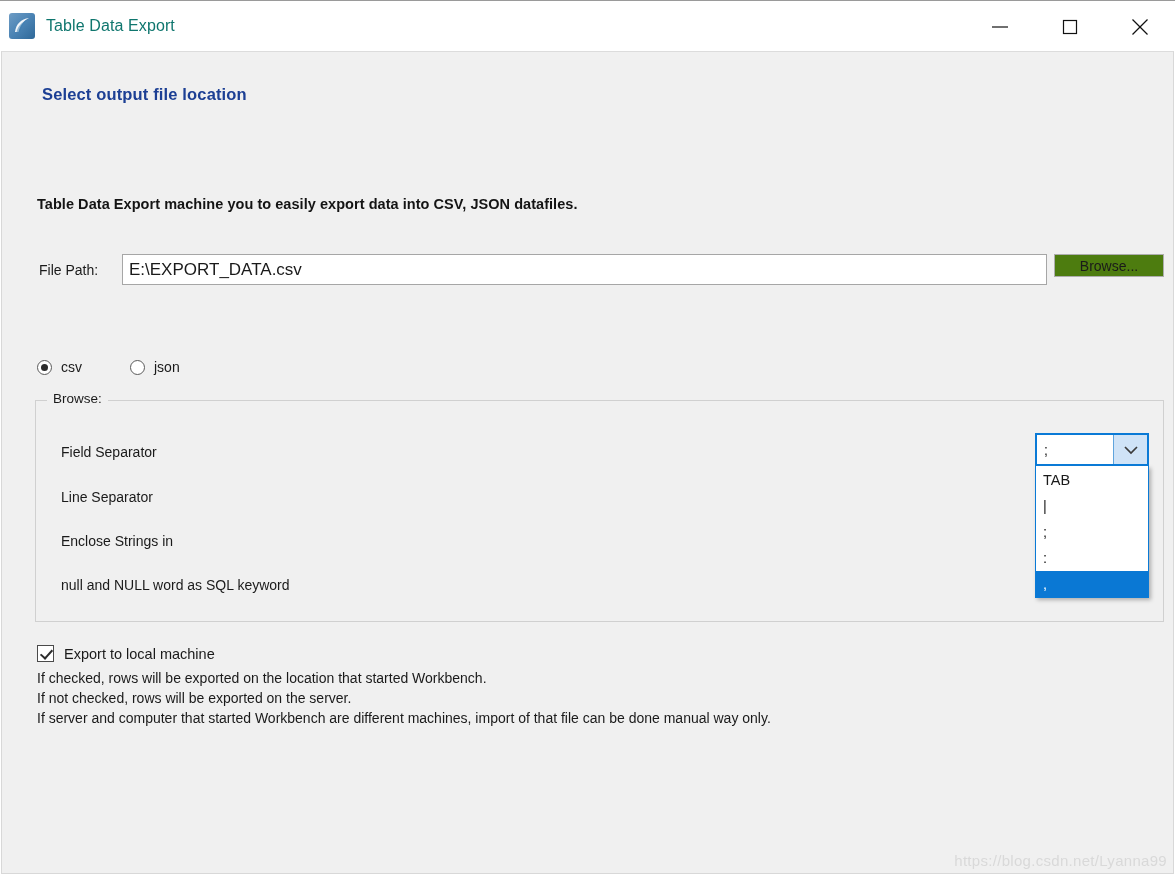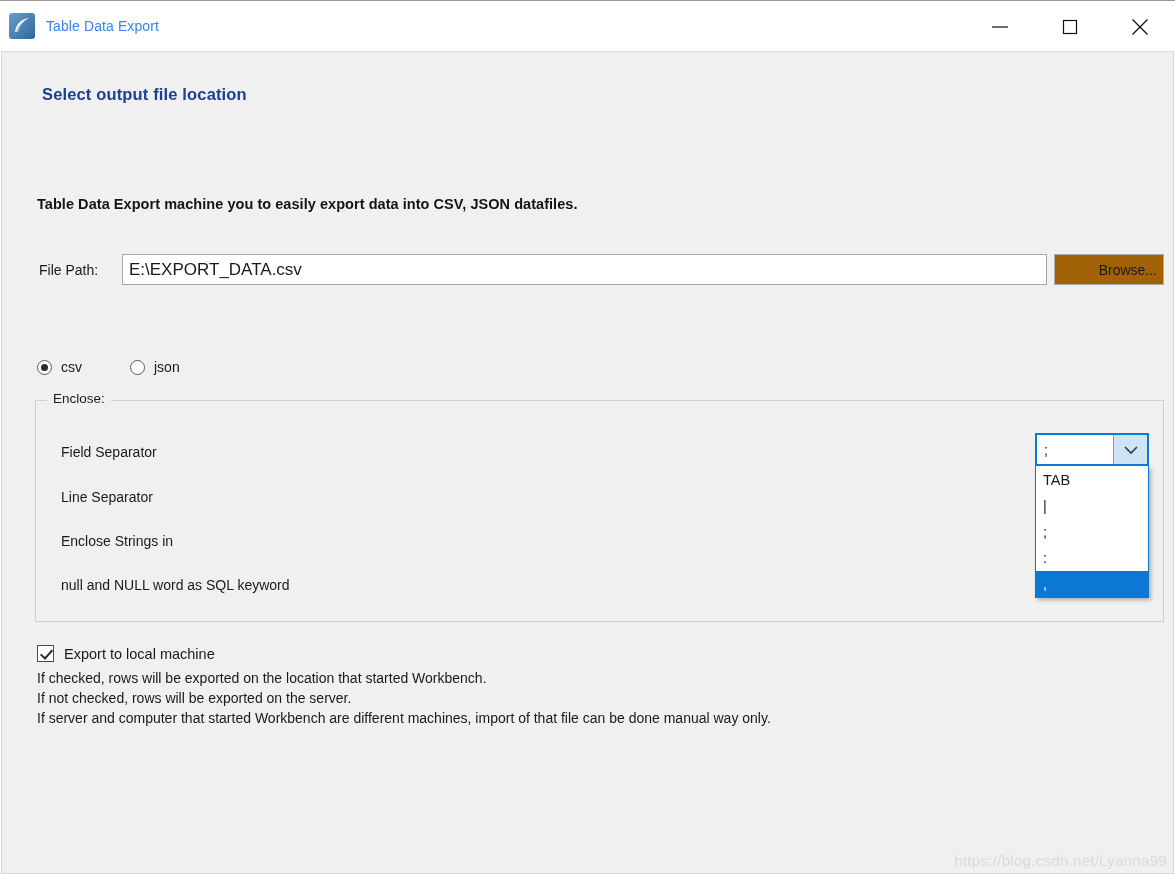--- a/index.html
+++ b/index.html
@@ -34,22 +34,22 @@
     margin-right: 11px;
     border-radius: 3px;
     background: linear-gradient(135deg, #5d90bb 0%, #3f7aab 45%, #2e6punch 100%);
     background: linear-gradient(135deg, #6e9cc4 0%, #4a83b4 50%, #2f6898 100%);
     position: relative;
     flex: none;
     overflow: hidden;
   }
   #app-icon svg { display: block; }
   #title-text {
-    font-size: 14px;
-    color: #3b82f6;
+    font-size: 16px;
+    color: #0f766e;
     letter-spacing: 0.1px;
     white-space: nowrap;
   }
   #window-controls {
     position: absolute;
     right: 0; top: 0;
     height: 51px;
     display: flex;
     align-items: stretch;
   }
@@ -109,29 +109,28 @@
     font-family: "Liberation Sans", sans-serif;
     font-size: 17px;
     color: #1a1a1a;
     padding: 0 6px;
     outline: none;
   }
   #browse-button {
     position: absolute;
     left: 1052px; top: 202px;
     width: 110px;
-    height: 31px;
-    box-sizing: border-box;
-    background: #a16207;
+    height: 23px;
+    box-sizing: border-box;
+    background: #4d7c0f;
     border: 1px solid #adadad;
     font-family: "Liberation Sans", sans-serif;
     font-size: 14px;
     color: #1a1a1a;
     cursor: default;
-    text-align: right;
   }
 
   
   #radio-row {
     position: absolute;
     left: 35px; top: 307px;
     display: flex;
     align-items: center;
   }
   .radio-item {
@@ -339,21 +338,21 @@
       <span class="radio-circle checked"></span>
       <span class="radio-label">csv</span>
     </div>
     <div class="radio-item">
       <span class="radio-circle"></span>
       <span class="radio-label">json</span>
     </div>
   </div>
 
   <div id="options-group"></div>
-  <div id="options-legend">Enclose:</div>
+  <div id="options-legend">Browse:</div>
 
   <div class="option-label" id="opt-0">Field Separator</div>
   <div class="option-label" id="opt-1">Line Separator</div>
   <div class="option-label" id="opt-2">Enclose Strings in</div>
   <div class="option-label" id="opt-3">null and NULL word as SQL keyword</div>
 
   <div id="combo-wrap">
     <div id="combo-box">
       <div id="combo-value">;</div>
       <div id="combo-arrow">

